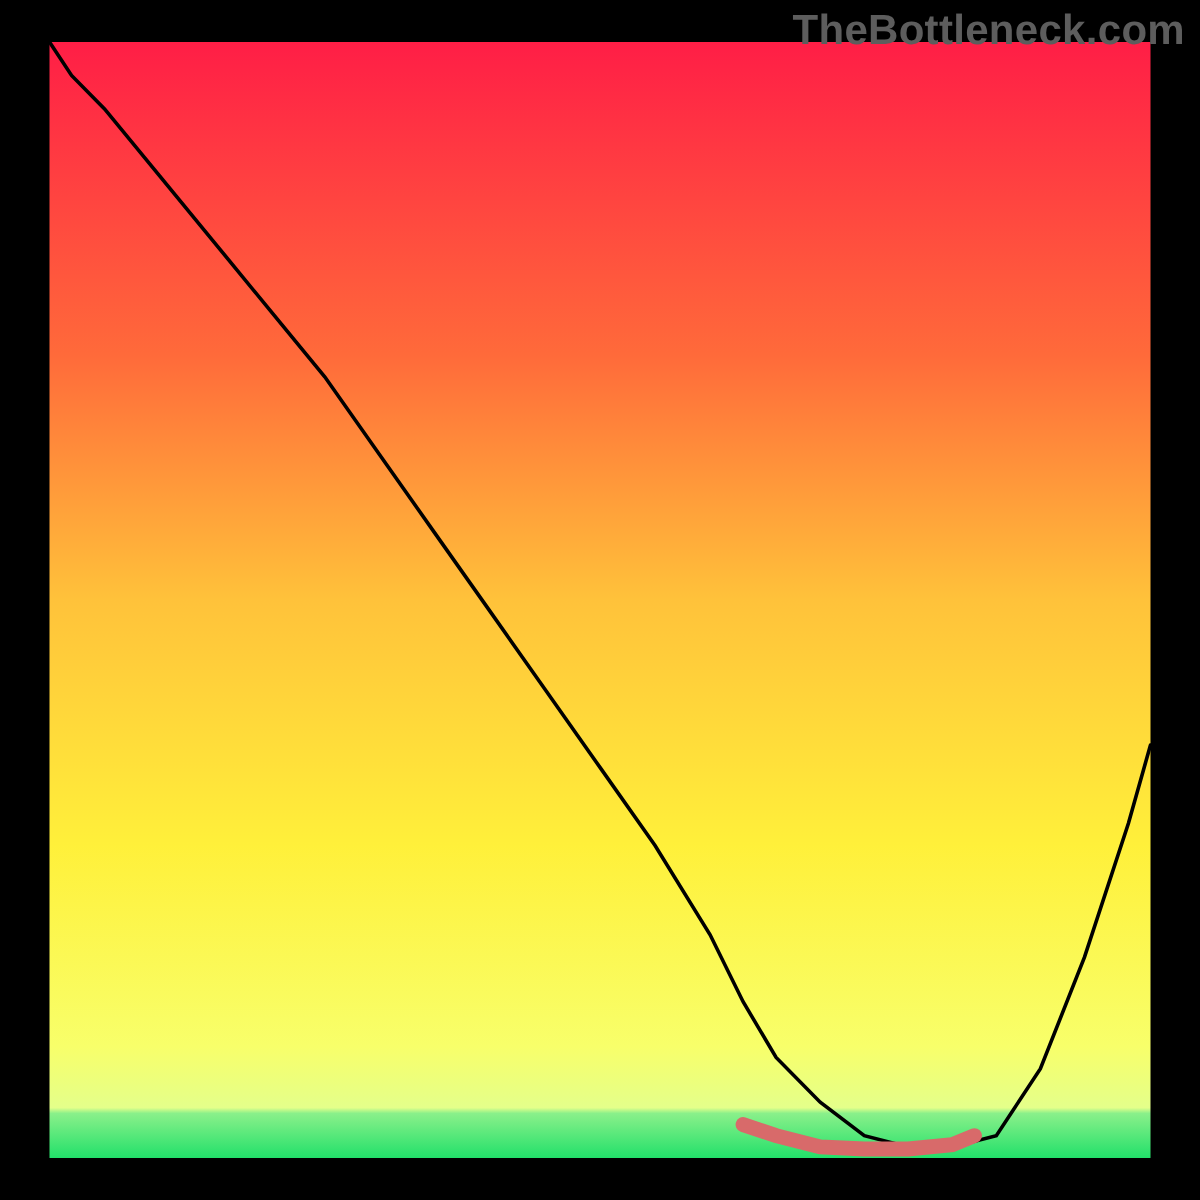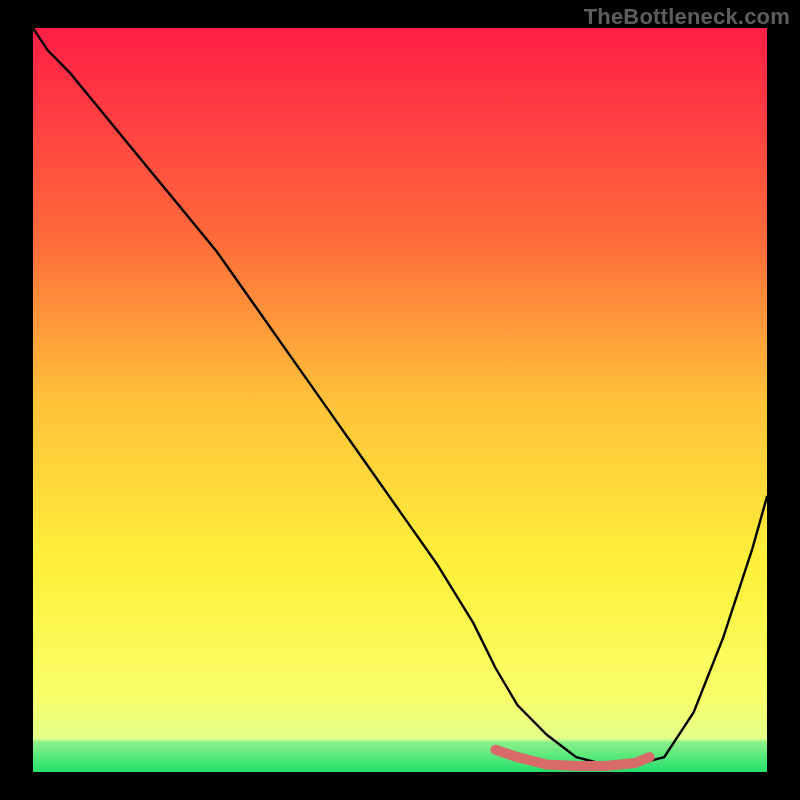--- a/index.html
+++ b/index.html
@@ -15,21 +15,21 @@
     position: relative;
     width: 800px;
     height: 800px;
     background: #000;
   }
   .watermark {
     position: absolute;
     top: 4px;
     right: 10px;
     color: #5d5d5d;
-    font-size: 22px;
+    font-size: 28px;
     font-weight: 600;
     letter-spacing: 0.2px;
     z-index: 5;
   }
   svg {
     position: absolute;
     top: 0;
     left: 0;
   }
 </style>

